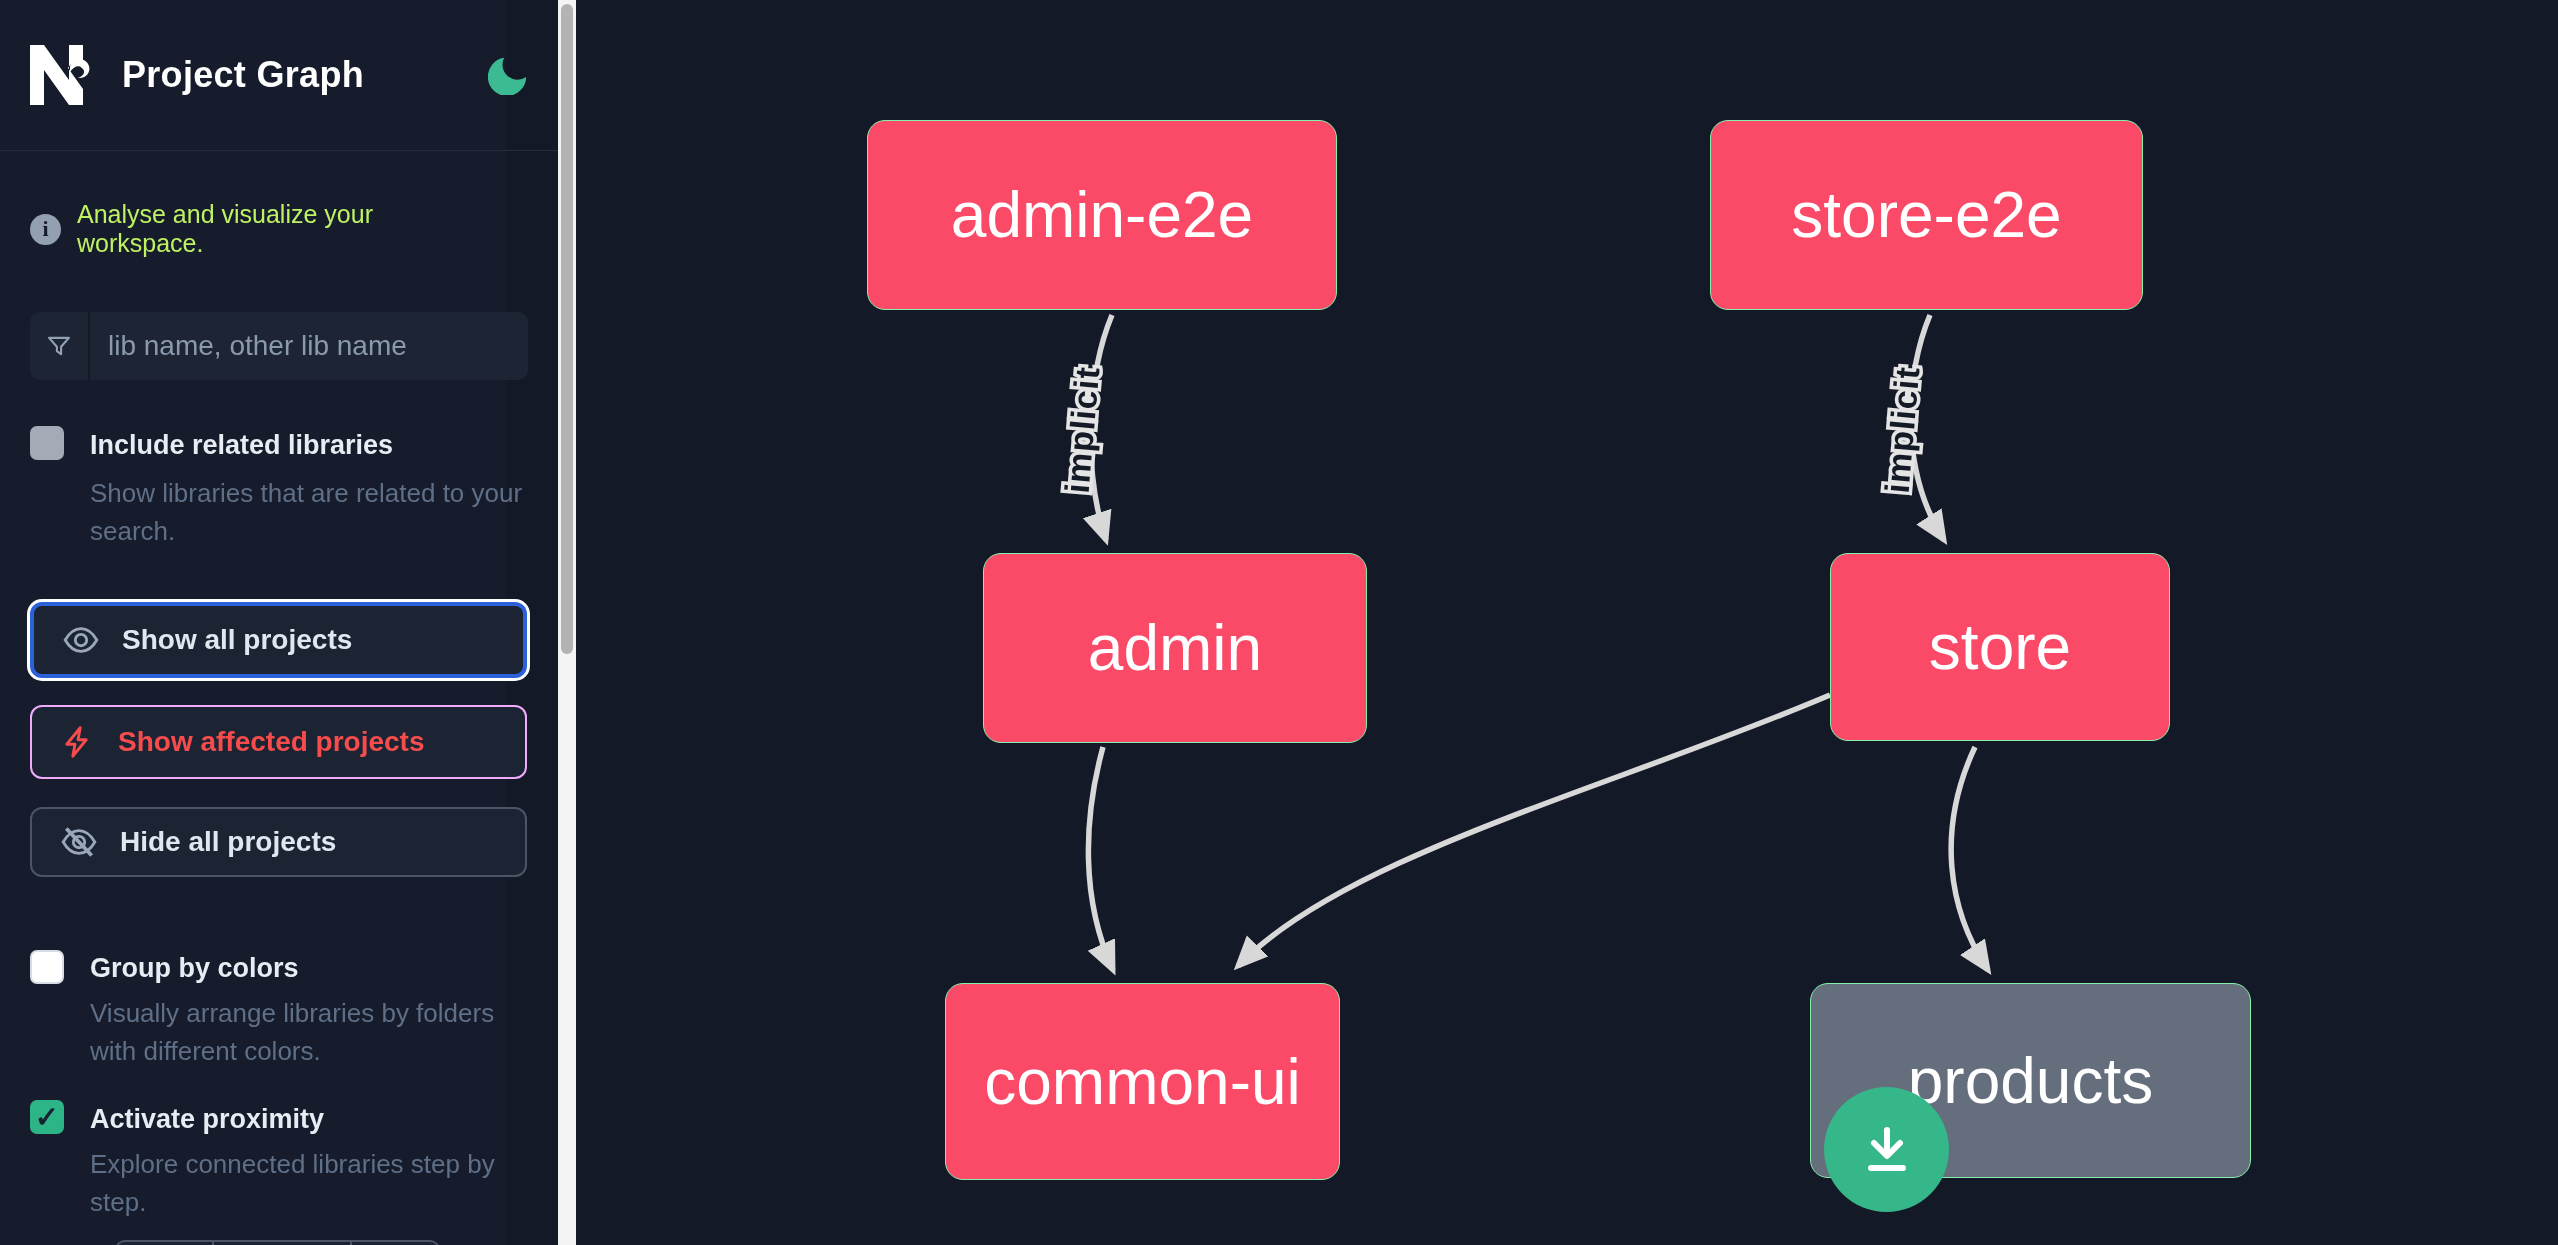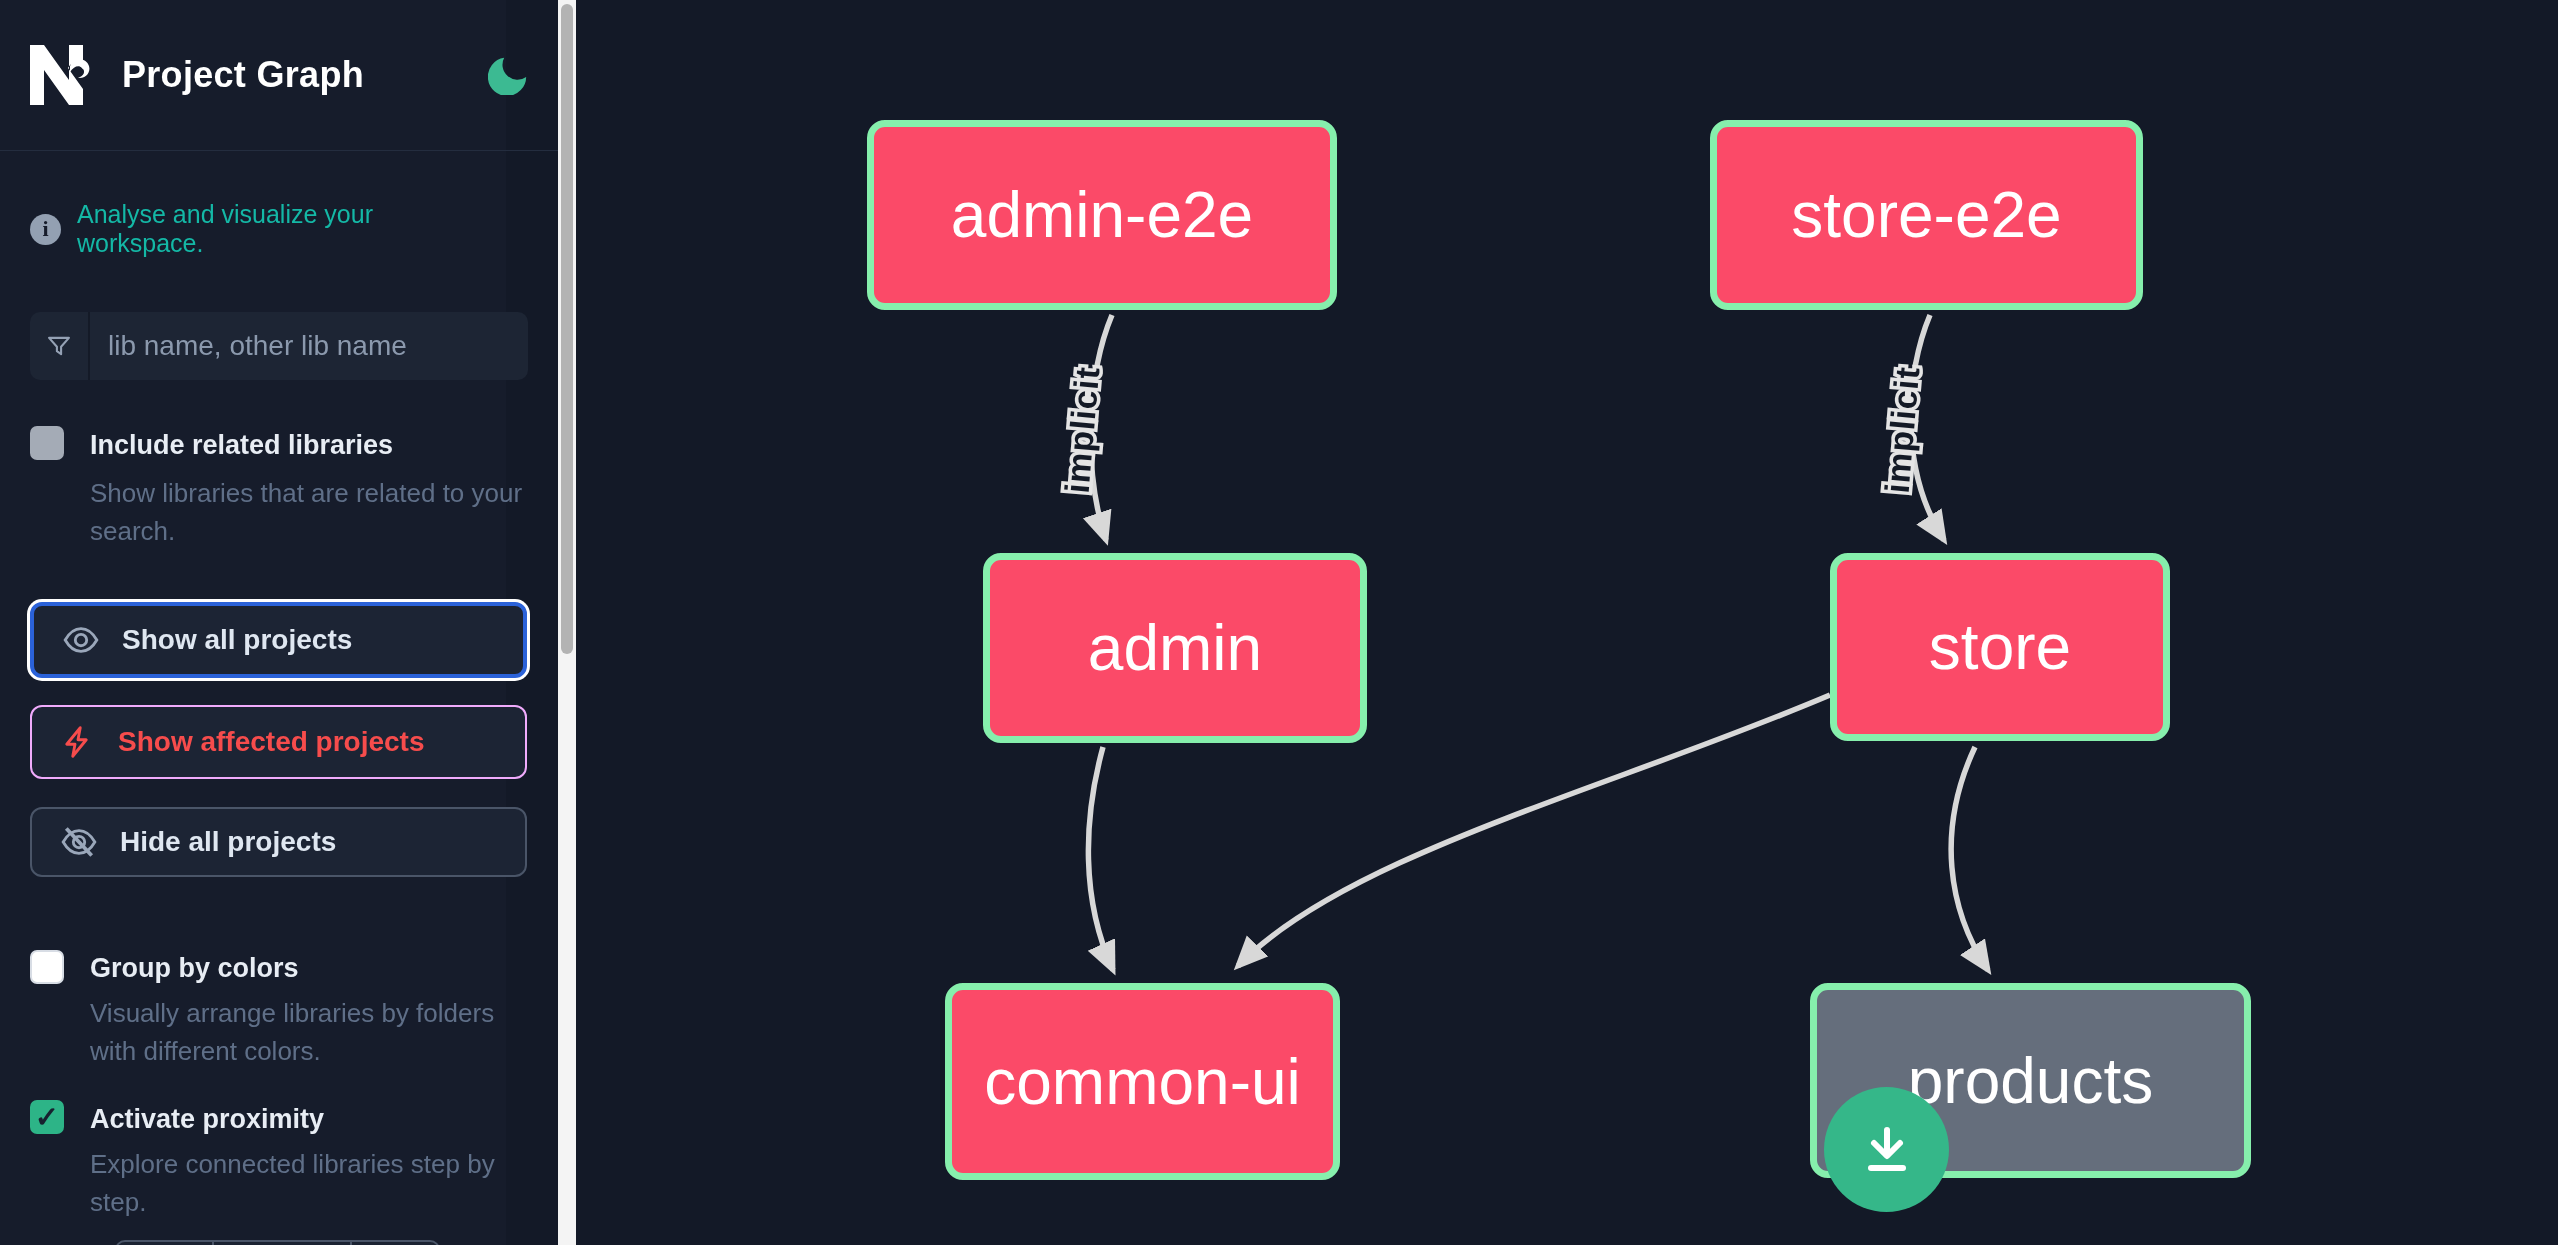--- a/index.html
+++ b/index.html
@@ -10,21 +10,21 @@
     -webkit-font-smoothing:antialiased;
   }
   
   .sidebar{position:absolute;left:0;top:0;width:506px;height:1245px;background:#161c2b;}
   .sb-header{position:absolute;left:0;top:0;width:558px;height:151px;display:flex;align-items:center;padding:0 30px;box-sizing:border-box;border-bottom:1px solid #242d3f;}
   .nx-logo{width:66px;height:60px;flex:0 0 auto;}
   .sb-title{color:#ffffff;font-size:36px;font-weight:700;margin-left:26px;letter-spacing:.3px;}
   .theme-btn{margin-left:auto;width:40px;height:40px;display:flex;align-items:center;justify-content:center;cursor:pointer;background:none;border:none;padding:0;}
   .info-row{position:absolute;left:30px;top:200px;display:flex;align-items:center;gap:16px;}
   .info-icon{width:31px;height:31px;border-radius:50%;background:#93a0b2;color:#161c2b;font-weight:700;font-size:22px;display:flex;align-items:center;justify-content:center;font-family:"Liberation Serif",serif;}
-  .info-text{color:#14b8a6;font-size:25px;}
+  .info-text{color:#bef264;font-size:25px;}
   .search-box{position:absolute;left:30px;top:312px;width:498px;height:68px;background:#1d2534;border-radius:10px;display:flex;align-items:stretch;overflow:hidden;}
   .search-icon-cell{width:58px;display:flex;align-items:center;justify-content:center;border-right:2px solid #141a27;}
   .search-input{flex:1;background:transparent;border:none;outline:none;color:#c7d2e0;font-size:28px;padding:0 18px;font-family:"Liberation Sans",sans-serif;}
   .search-input::placeholder{color:#8b99ad;opacity:1;}
   
   .cb{position:absolute;left:30px;width:34px;height:34px;border-radius:7px;cursor:pointer;}
   .cb.gray{background:#a4abb6;}
   .cb.white{background:#ffffff;border:2px solid #d8dde5;box-sizing:border-box;}
   .cb.green{background:#2db487;display:flex;align-items:center;justify-content:center;}
   .cb.green::after{content:"✓";color:#17212f;font-size:29px;font-weight:900;line-height:1;}
@@ -45,21 +45,21 @@
   .seg{flex:0 0 auto;height:100%;}
   .seg:nth-child(1){width:95px;border-right:2px solid #4a5568;}
   .seg:nth-child(2){width:136px;border-right:2px solid #4a5568;}
   .seg:nth-child(3){flex:1;}
   
   .scrollbar{position:absolute;left:558px;top:0;width:18px;height:1245px;background:#f4f4f4;}
   .scroll-thumb{position:absolute;left:3px;top:4px;width:12px;height:650px;background:#b3b3b3;border-radius:7px;}
   
   .canvas{position:absolute;left:576px;top:0;width:1982px;height:1245px;background:#131927;}
   .edges-svg{position:absolute;left:0;top:0;}
-  .node{position:absolute;display:flex;align-items:center;justify-content:center;background:#fb4a68;border:7px solid #86efac;border-radius:18px;color:#ffffff;font-size:64px;cursor:pointer;box-sizing:border-box;}
+  .node{position:absolute;display:flex;align-items:center;justify-content:center;background:#fb4a68;border:1px solid #86efac;border-radius:18px;color:#ffffff;font-size:64px;cursor:pointer;box-sizing:border-box;}
   .node.gray{background:#656e7c;}
   .n-admin-e2e{left:291px;top:120px;width:470px;height:190px;}
   .n-store-e2e{left:1134px;top:120px;width:433px;height:190px;}
   .n-admin{left:407px;top:553px;width:384px;height:190px;}
   .n-store{left:1254px;top:553px;width:340px;height:188px;}
   .n-common-ui{left:349px;top:983px;width:395px;height:197px;margin-left:20px;}
   .n-products{left:1234px;top:983px;width:441px;height:195px;}
   .edge-label{font-size:34px;font-weight:700;fill:#141a26;stroke:#e5e5e5;stroke-width:7px;paint-order:stroke;letter-spacing:1px;font-family:"Liberation Sans",sans-serif;}
   
   .fab{position:absolute;left:1824px;top:1087px;width:125px;height:125px;border-radius:50%;background:#35b789;border:none;display:flex;align-items:center;justify-content:center;cursor:pointer;}

